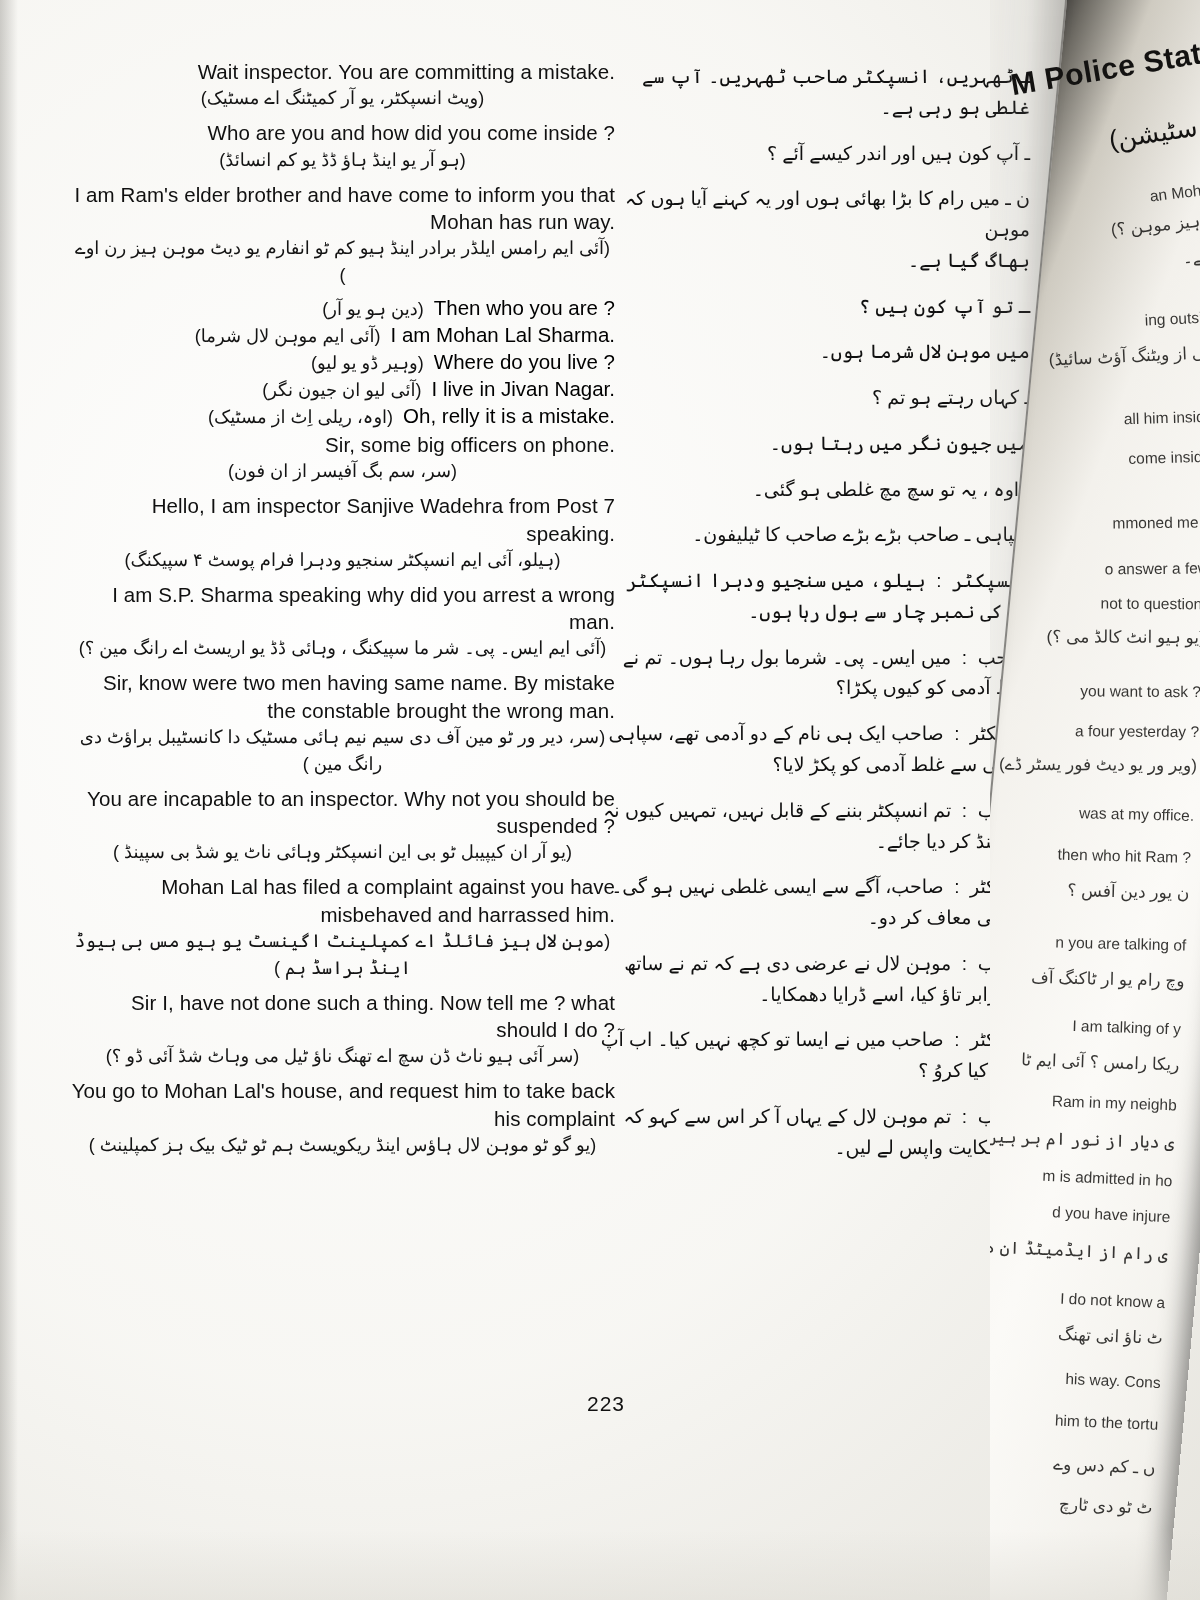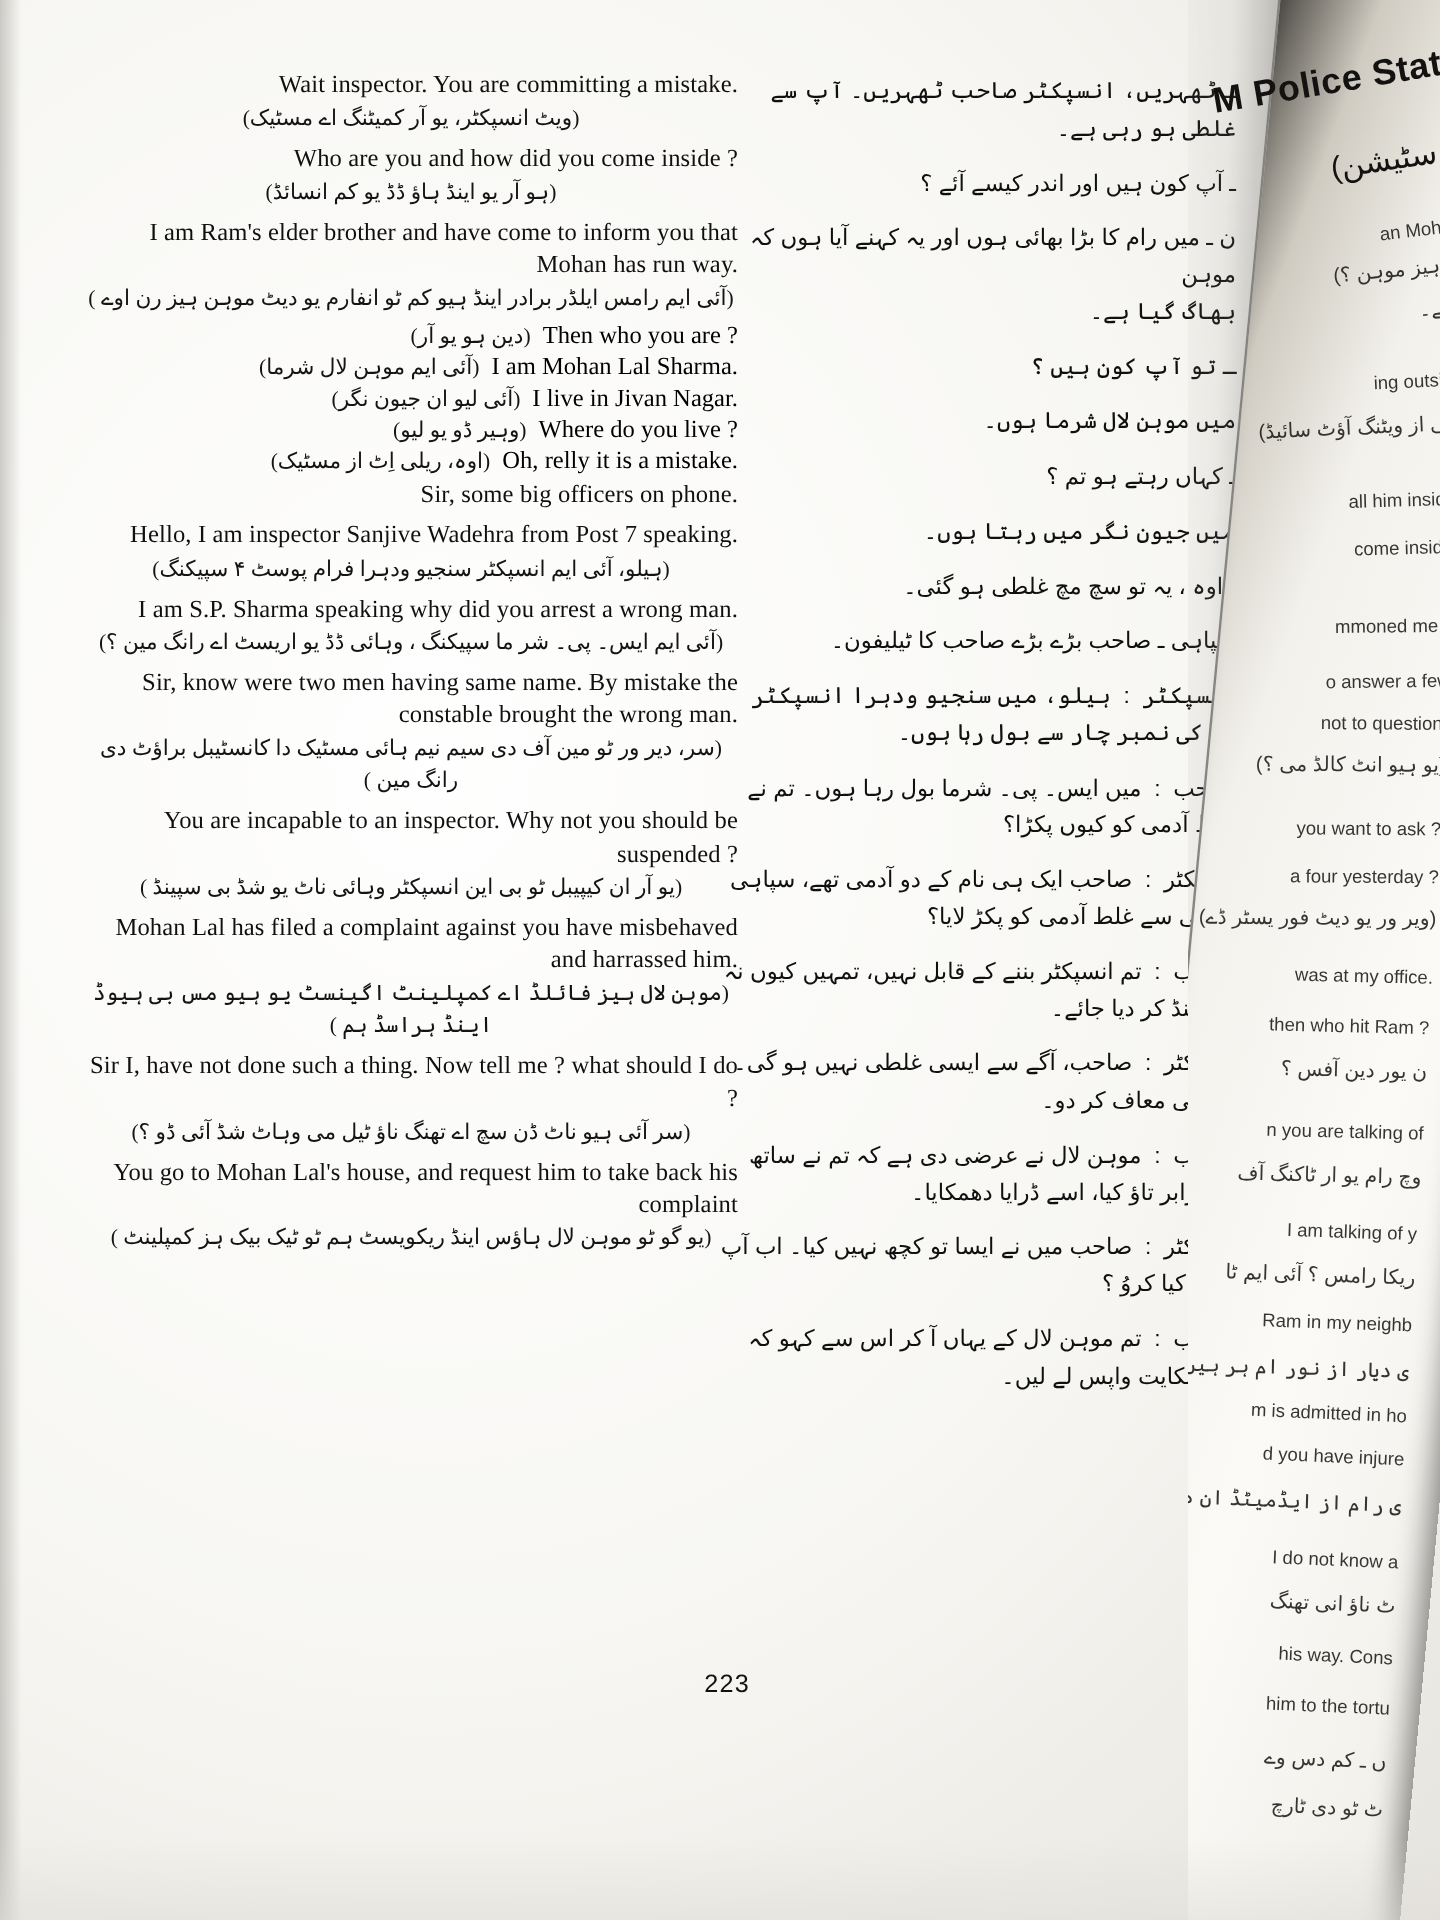--- a/index.html
+++ b/index.html
@@ -48,21 +48,21 @@
     white-space: pre-wrap;
   }
   .ur-line {
     font-size: 18px;
     line-height: 1.5;
     color: #141414;
     direction: rtl;
     text-align: center;
     margin-bottom: 2px;
   }
-  .blk { margin-bottom: 7px; font-family: Liberation Serif, serif; }
+  .blk { margin-bottom: 7px; }
   .blk.tight { margin-bottom: 3px; }
 
   
   .mix {
     display: flex;
     justify-content: flex-end;
     align-items: baseline;
     gap: 10px;
   }
   .mix .ur-inline {
@@ -220,36 +220,37 @@
       <div class="ur-inline">(دین ہو یو آر)</div>
       <div class="en-inline">Then who you are ?</div>
     </div>
 
     <div class="blk tight mix">
       <div class="ur-inline">(آئی ایم موہن لال شرما)</div>
       <div class="en-inline">I am Mohan Lal Sharma.</div>
     </div>
 
     <div class="blk tight mix">
+      <div class="ur-inline">(وہیر ڈو یو لیو)</div>
+      <div class="en-inline">Where do you live ?</div>
+    </div>
+
+    <div class="blk tight mix">
       <div class="ur-inline">(آئی لیو ان جیون نگر)</div>
       <div class="en-inline">I live in Jivan Nagar.</div>
     </div>
 
     <div class="blk tight mix">
-      <div class="ur-inline">(وہیر ڈو یو لیو)</div>
-      <div class="en-inline">Where do you live ?</div>
-    </div>
-
-    <div class="blk tight mix">
       <div class="ur-inline">(اوہ، ریلی اِٹ از مسٹیک)</div>
       <div class="en-inline">Oh, relly it is a mistake.</div>
     </div>
 
     <div class="blk">
       <div class="en-line">Sir, some big officers on phone.</div>
+      <div class="ur-line">(سر، سم بگ آفیسر از ان فون)</div>
     </div>
 
     <div class="blk">
       <div class="en-line">Hello, I am inspector Sanjive Wadehra from Post 7 speaking.</div>
       <div class="ur-line">(ہیلو، آئی ایم انسپکٹر سنجیو ودہرا فرام پوسٹ ۴ سپیکنگ)</div>
     </div>
 
     <div class="blk">
       <div class="en-line">I am S.P. Sharma speaking why did you arrest a wrong man.</div>
       <div class="ur-line">(آئی ایم ایس۔ پی۔ شر ما سپیکنگ ، وہائی ڈڈ یو اریسٹ اے رانگ مین ؟)</div>

